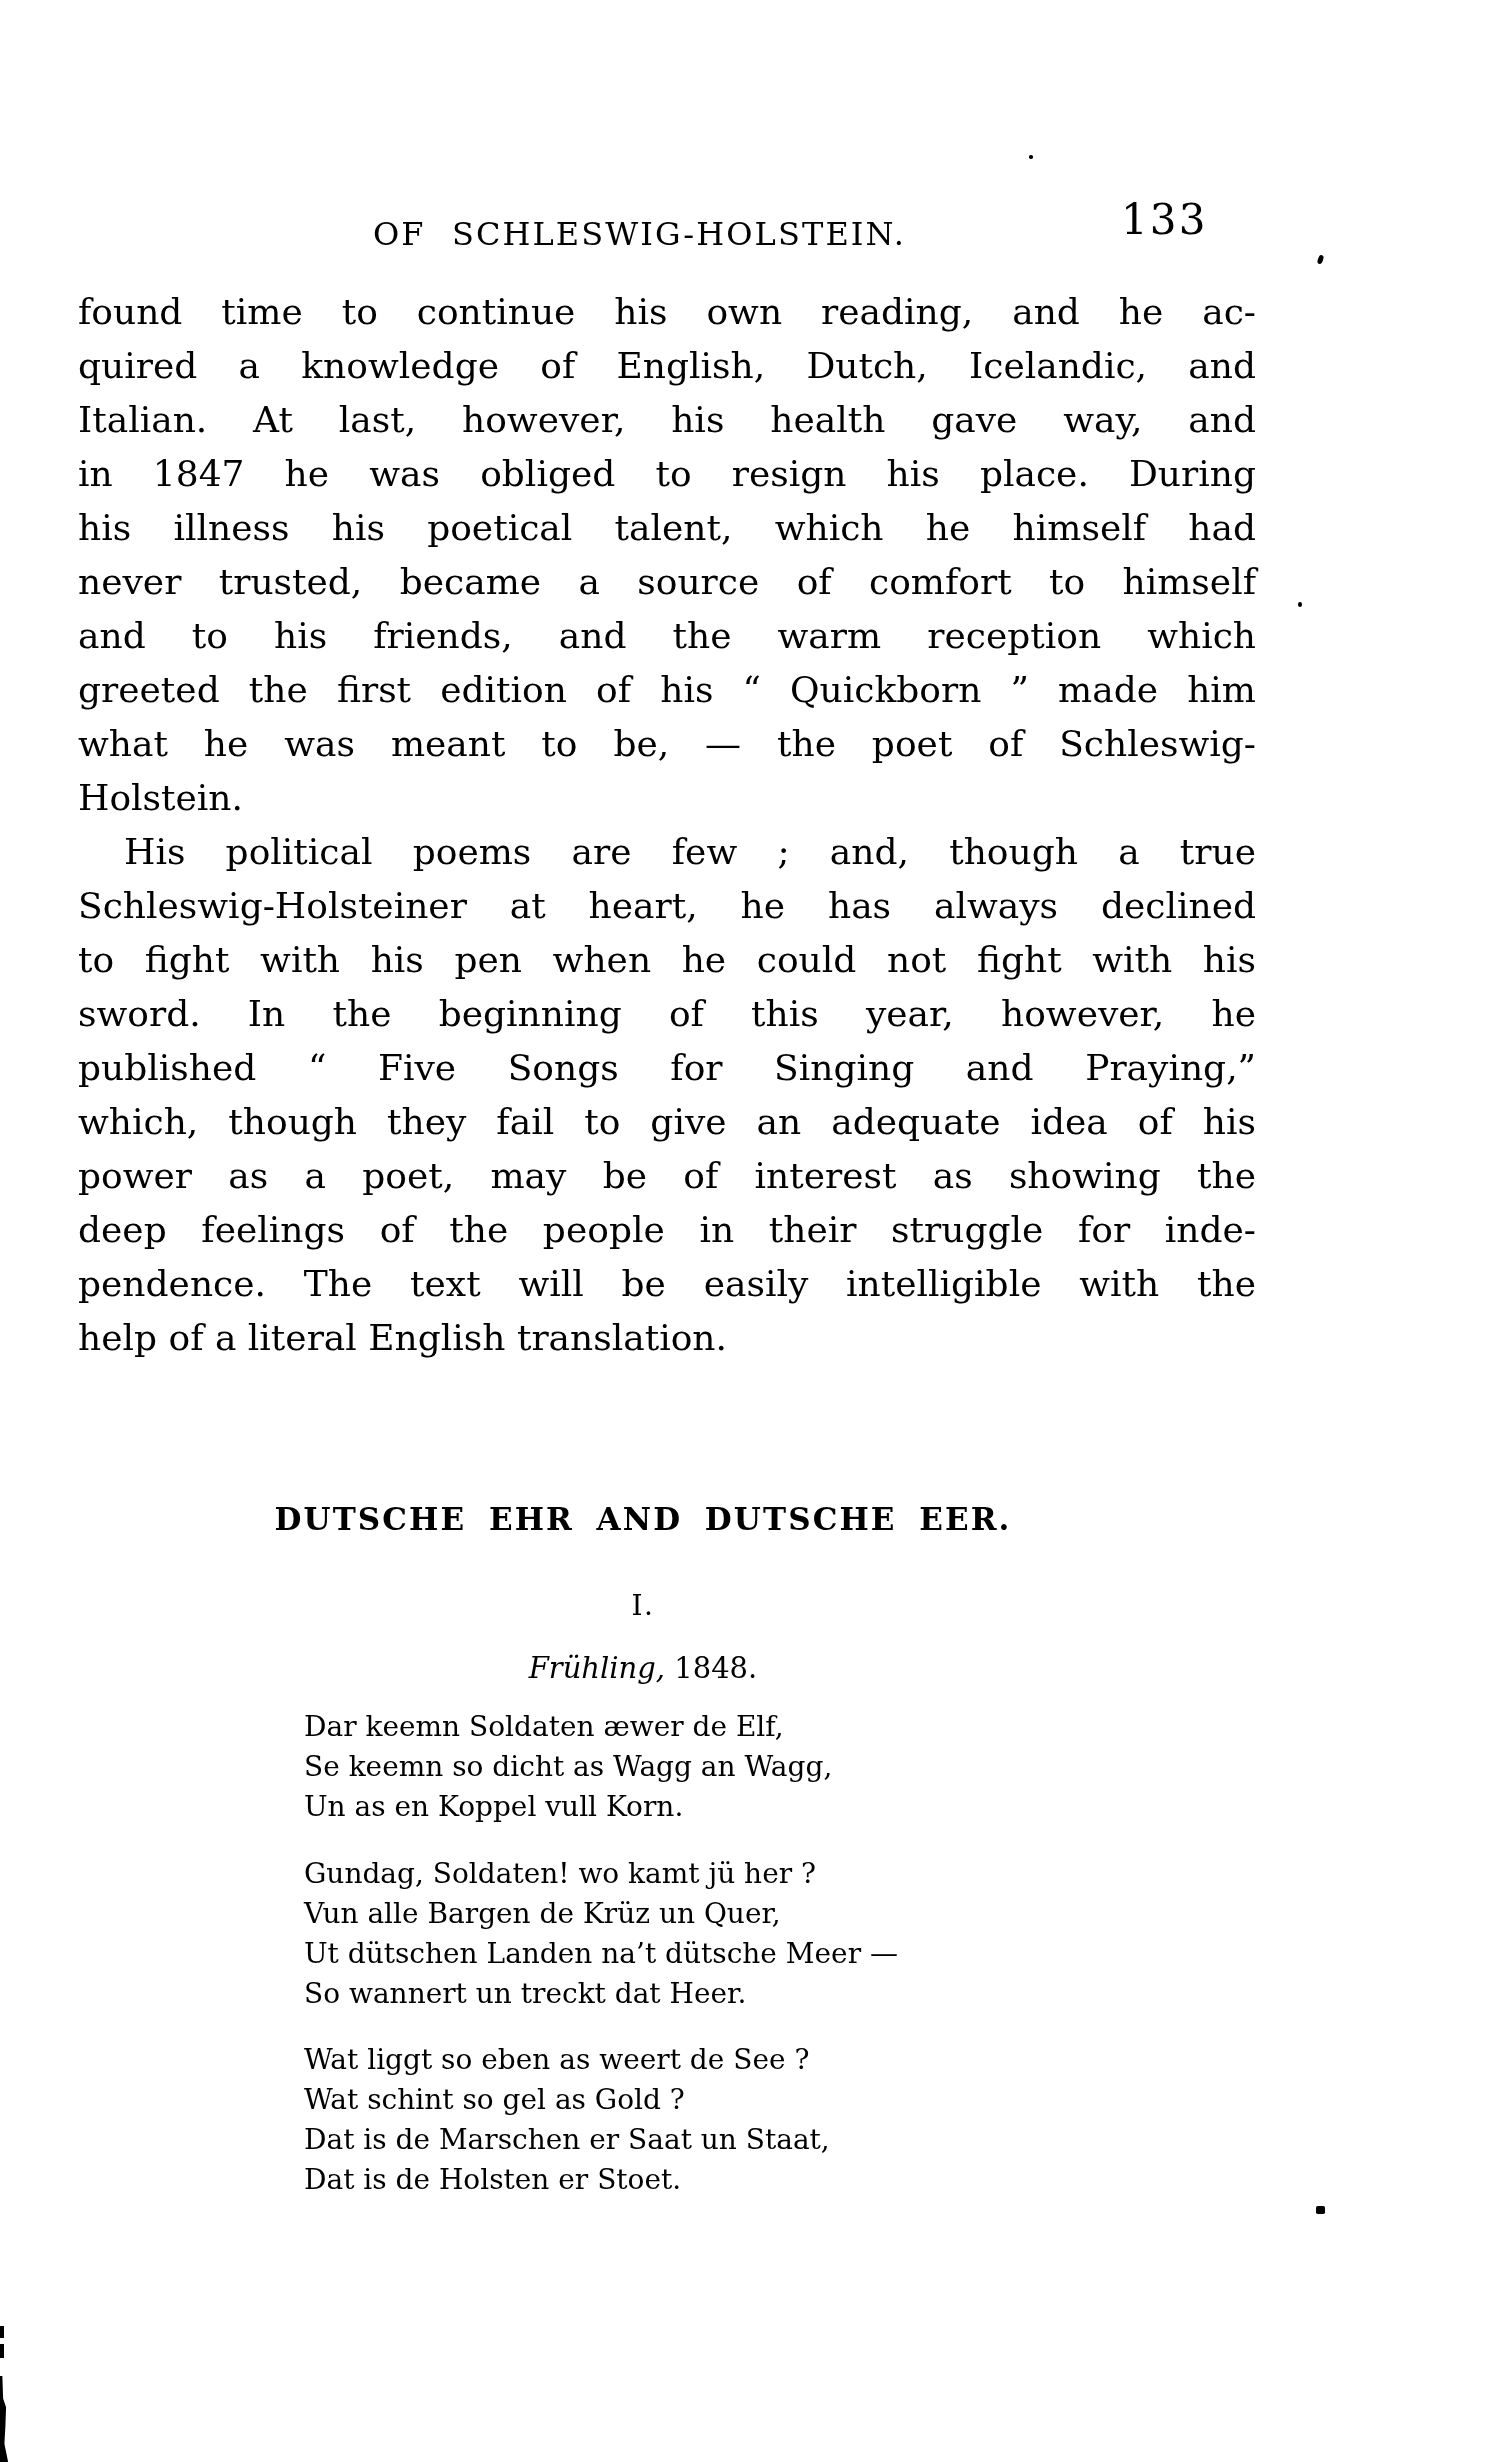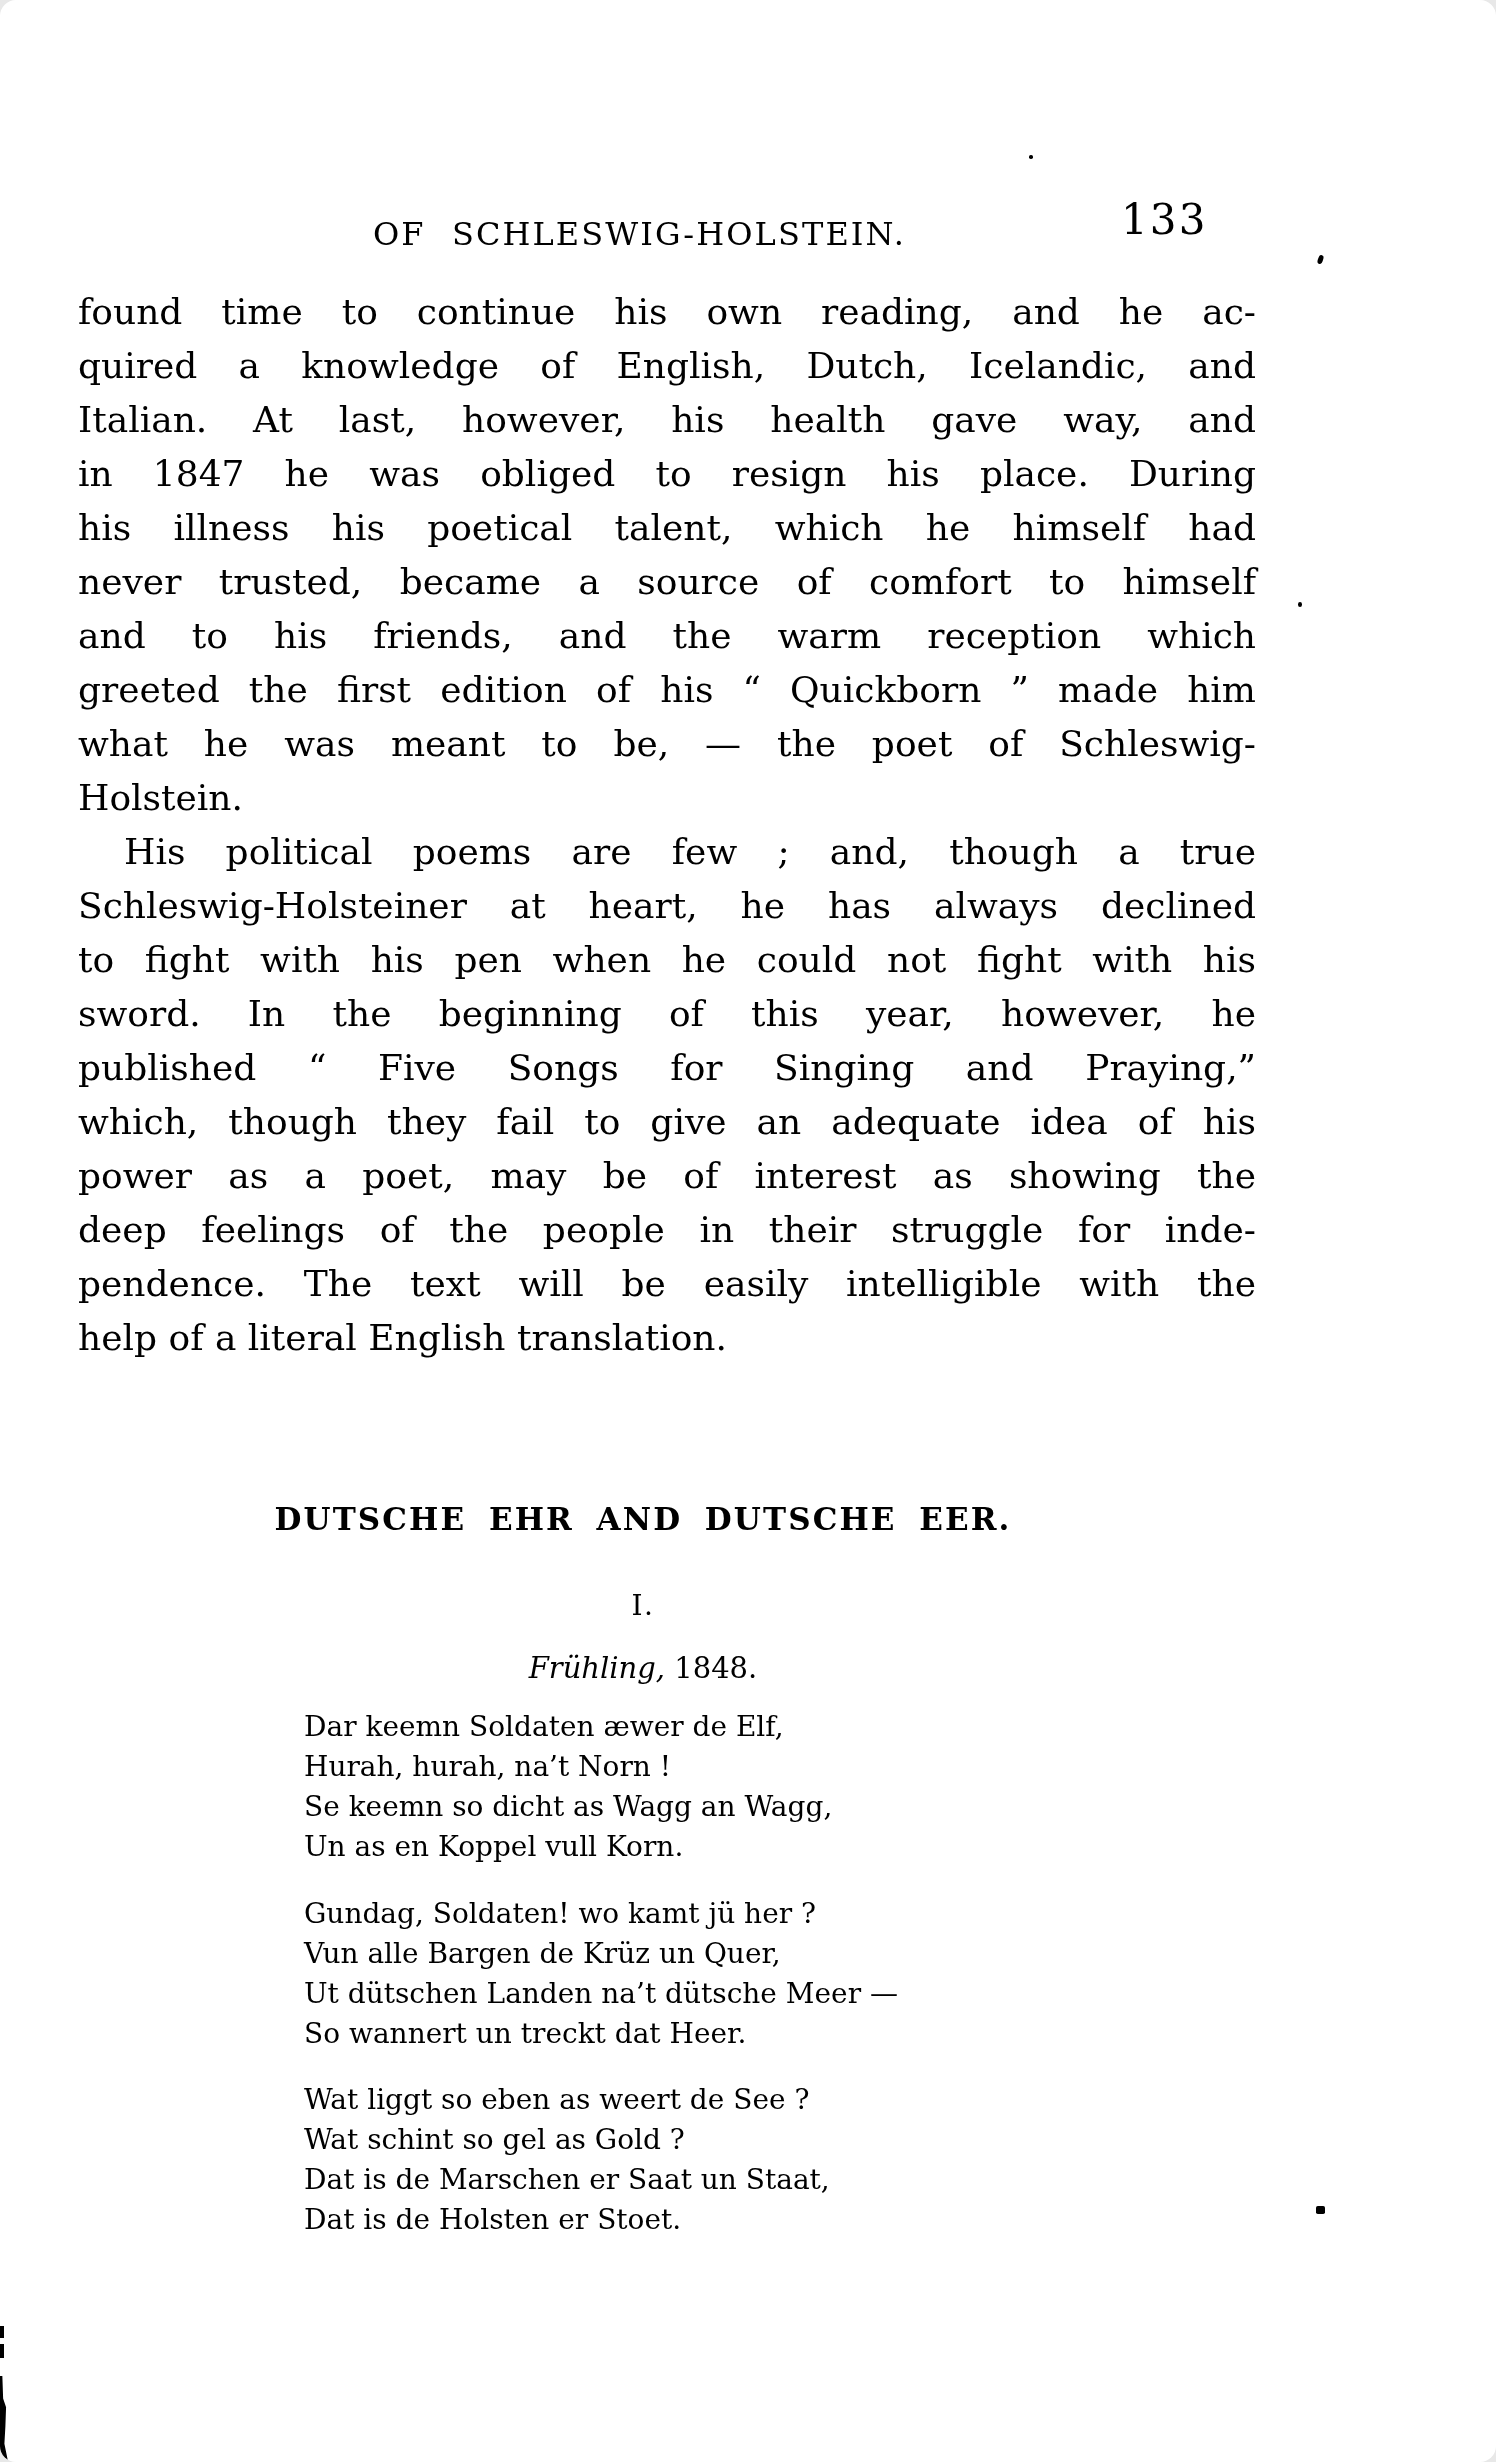--- a/index.html
+++ b/index.html
@@ -4,21 +4,20 @@
 <style>
   html,body { margin:0; padding:0; background:#e8e8e8; }
   .page {
     position: relative;
     width: 1496px;
     height: 2462px;
     background: #ffffff;
     color: #000;
     font-family: "DejaVu Serif", "Liberation Serif", serif;
     overflow: hidden;
-    border-radius: 16px;
   }
   .running-title {
     position: absolute;
     left: 373px; top: 215px;
     font-size: 32px;
     letter-spacing: 2.1px;
     word-spacing: 14px;
     white-space: nowrap;
   }
   .page-number {
@@ -129,21 +128,20 @@
     </div>
   </div>
 
   <h2 class="poem-heading">DUTSCHE EHR AND DUTSCHE EER.</h2>
   <div class="poem-number">I.</div>
   <div class="poem-caption"><span class="it">Frühling,</span> <span>1848.</span></div>
 
   <div class="stanzas">
     <div class="stanza">
       <div class="pline">Dar keemn Soldaten æwer de Elf,</div>
-      <div class="pline">Hurah, hurah, na’t Norn !</div>
       <div class="pline">Se keemn so dicht as Wagg an Wagg,</div>
       <div class="pline">Un as en Koppel vull Korn.</div>
     </div>
     <div class="stanza">
       <div class="pline">Gundag, Soldaten! wo kamt jü her ?</div>
       <div class="pline">Vun alle Bargen de Krüz un Quer,</div>
       <div class="pline">Ut dütschen Landen na’t dütsche Meer —</div>
       <div class="pline">So wannert un treckt dat Heer.</div>
     </div>
     <div class="stanza">

